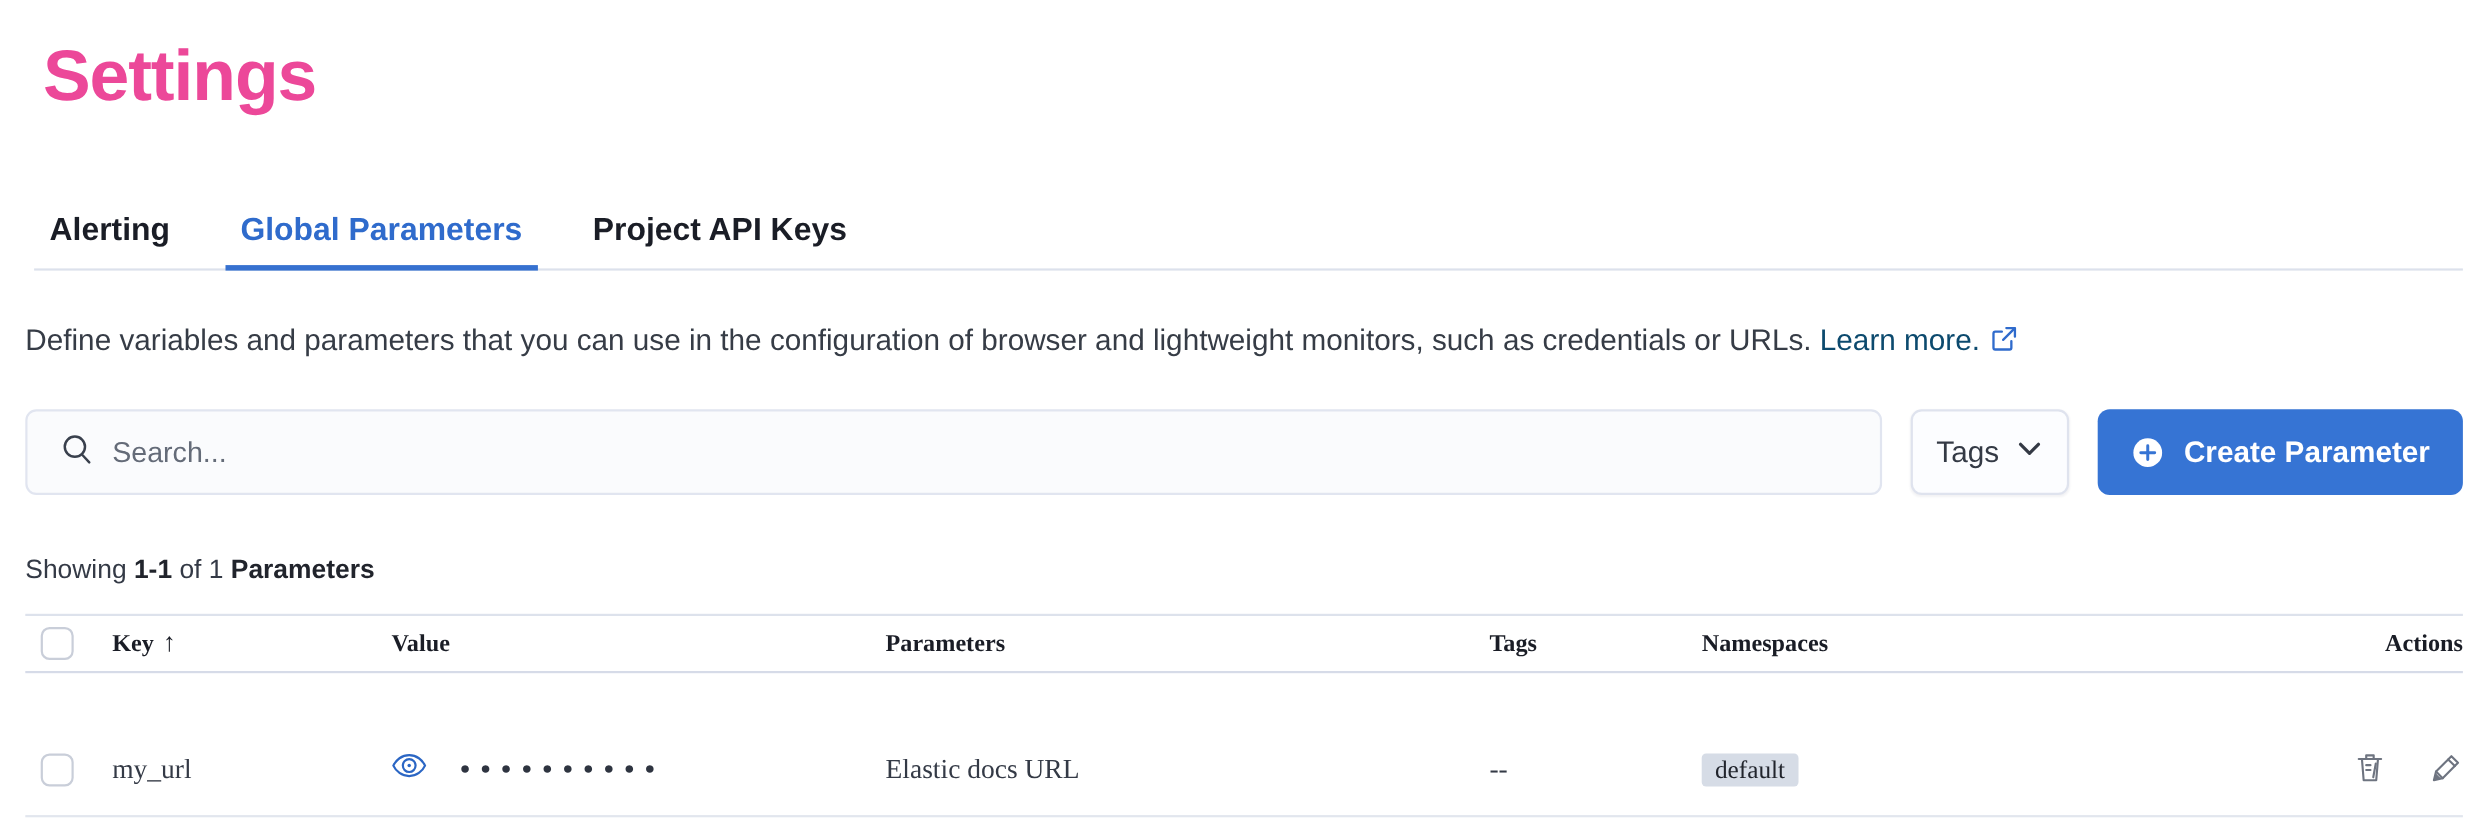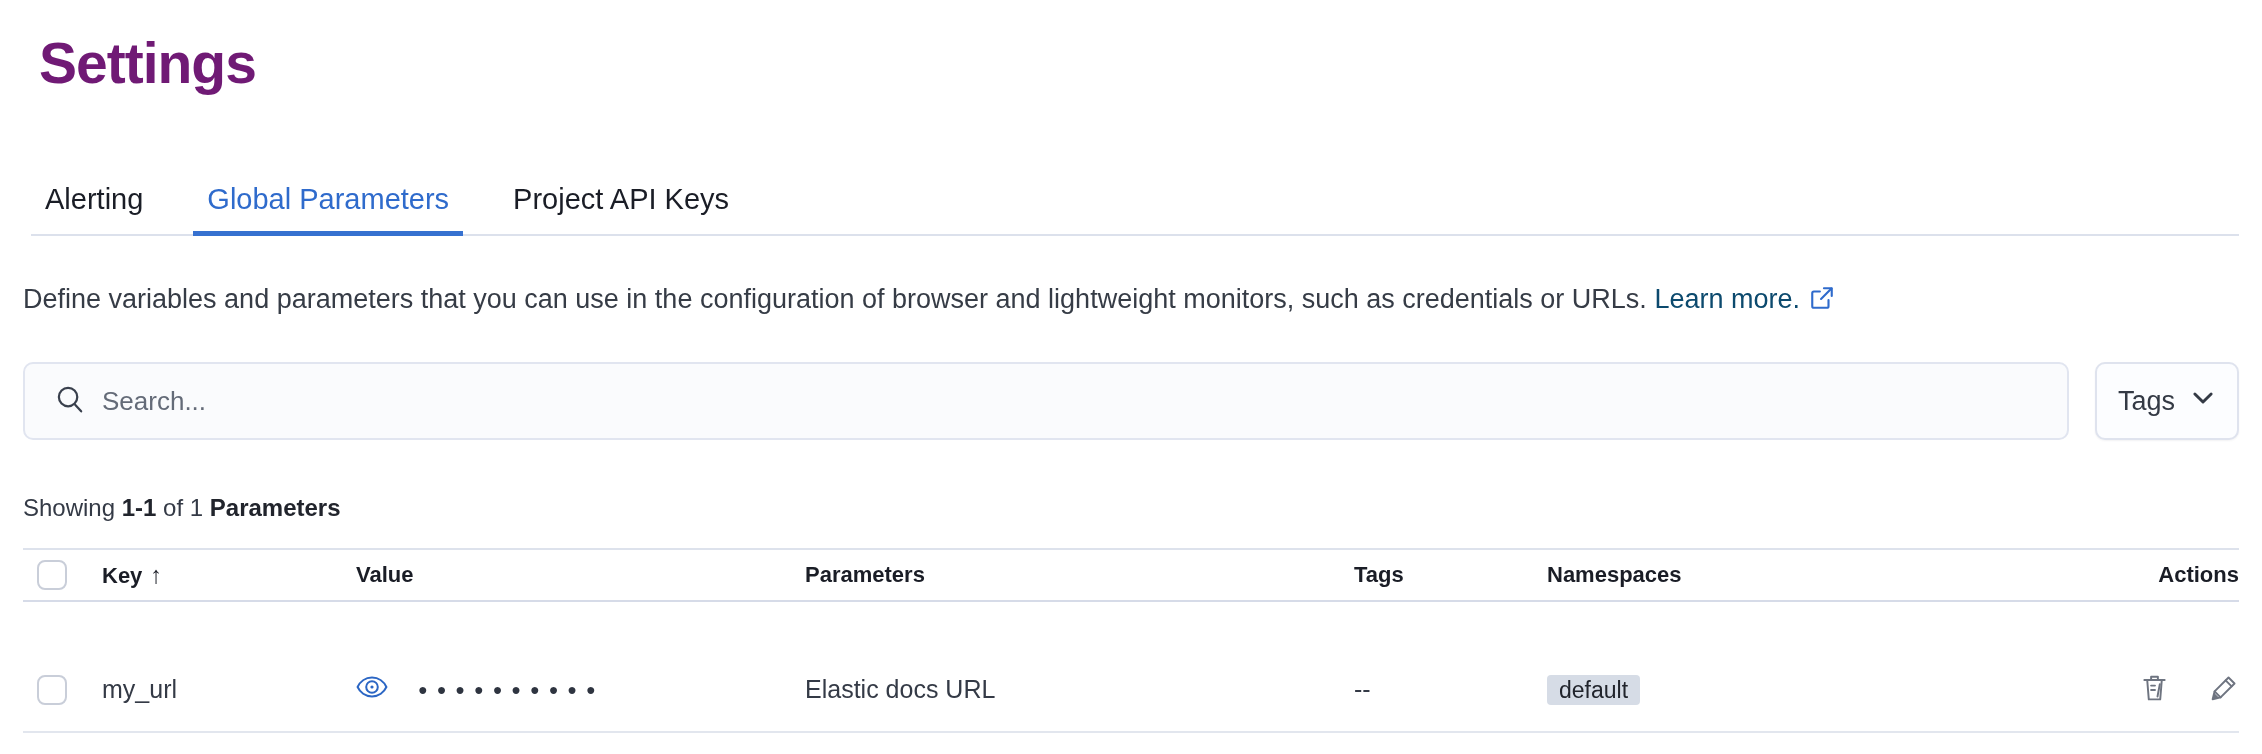--- a/index.html
+++ b/index.html
@@ -1,27 +1,27 @@
 <!DOCTYPE html>
 <html><head>
 <meta charset="utf-8">
 <style>
   * { margin:0; padding:0; box-sizing:border-box; }
   html,body { width:2262px; height:754px; background:#ffffff; overflow:hidden;
     font-family:"Liberation Sans","DejaVu Sans",sans-serif; color:#343a46; }
   .container { padding:0 23px; }
 
   
-  .page-title { margin:28px 0 0 16px; font-size:57px; font-weight:700;
-    letter-spacing:-1px; color:#701a75; line-height:1.25; }
+  .page-title { margin:28px 0 0 16px; font-size:65px; font-weight:700;
+    letter-spacing:-1px; color:#ec4899; line-height:1.25; }
 
   
   .tabs { display:flex; gap:36px; margin:84px 0 0 8px; border-bottom:2px solid #dce1ec; }
   .tab { padding:0 14px 15px 14px; margin-bottom:-2px; border-bottom:5px solid transparent;
-    font-size:29px; font-weight:400; color:#1a1d26; cursor:pointer; white-space:nowrap; }
+    font-size:29px; font-weight:700; color:#1a1d26; cursor:pointer; white-space:nowrap; }
   .tab.active { color:#2f6bcc; border-bottom-color:#3671d0; }
 
   
   .description { margin-top:40px; font-size:27px; line-height:47px; color:#363c46; max-width:2190px; }
   .description a { color:#0c4a6e; text-decoration:none; }
   .ext-icon { display:inline-block; vertical-align:-3px; margin-left:9px; }
 
   
   .toolbar { display:flex; align-items:center; gap:26px; margin-top:36px; }
   .searchbox { flex:1; height:78px; display:flex; align-items:center;
@@ -36,21 +36,21 @@
     box-shadow:0 1px 2px rgba(32,38,60,0.06); }
   .create-btn { flex:none; height:78px; padding:0 30px; display:flex; align-items:center;
     gap:17px; background:#3674d4; border:none; border-radius:11px; color:#ffffff;
     font-family:inherit; font-size:27px; font-weight:600; cursor:pointer; }
 
   
   .summary { margin-top:54px; font-size:24px; color:#343a46; }
   .summary b { font-weight:700; color:#21242c; }
 
   
-  .table { margin-top:26px; }
+  .table { margin-top:26px;font-family:Liberation Serif, serif; }
   .trow, .thead { display:grid;
     grid-template-columns:79px 254px 449px 549px 193px 440px 1fr;
     align-items:center; }
   .thead { height:54px; border-top:2px solid #dde2ec; border-bottom:2px solid #d6dbe8;
     font-size:22px; font-weight:700; color:#1a1d26; }
   .trow { height:85px; border-bottom:2px solid #e2e6ee; font-size:25px; color:#343a46;margin-top:46px; }
   .cell-check { padding-left:14px; }
   .checkbox { width:30px; height:30px; border:2px solid #c9ced9; border-radius:8px;
     background:#fff; cursor:pointer; }
   .sort-arrow { font-weight:400; font-size:24px; margin-left:8px; }
@@ -97,20 +97,29 @@
 
     <button class="tags-btn">
       <span>Tags</span>
       <span>
         <svg width="26" height="26" viewBox="0 0 16 16" fill="none" stroke="#343a45" stroke-width="1.8" stroke-linecap="round" stroke-linejoin="round">
             <path d="M3 5.5 8 10.5 13 5.5"></path>
           </svg>
       </span>
     </button>
 
+    <button class="create-btn">
+      <span style="display:flex;">
+        <svg width="31" height="31" viewBox="0 0 32 32">
+          <circle cx="16" cy="16" r="13.5" fill="#ffffff"></circle>
+          <path d="M16 9.5v13M9.5 16h13" stroke="#3674d4" stroke-width="2.8" stroke-linecap="round"></path>
+        </svg>
+      </span>
+      <span>Create Parameter</span>
+    </button>
   </div>
 
   <div class="summary"><span>Showing</span> <b>1-1</b> <span>of 1</span> <b>Parameters</b></div>
 
   <div class="table">
 
     <div class="thead">
       <div class="cell-check">
         <div class="checkbox"></div>
       </div>

